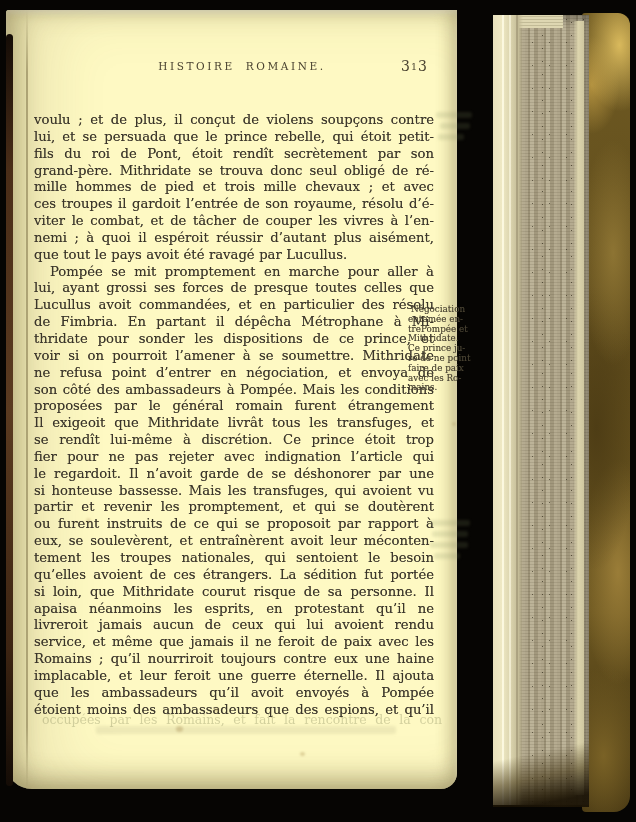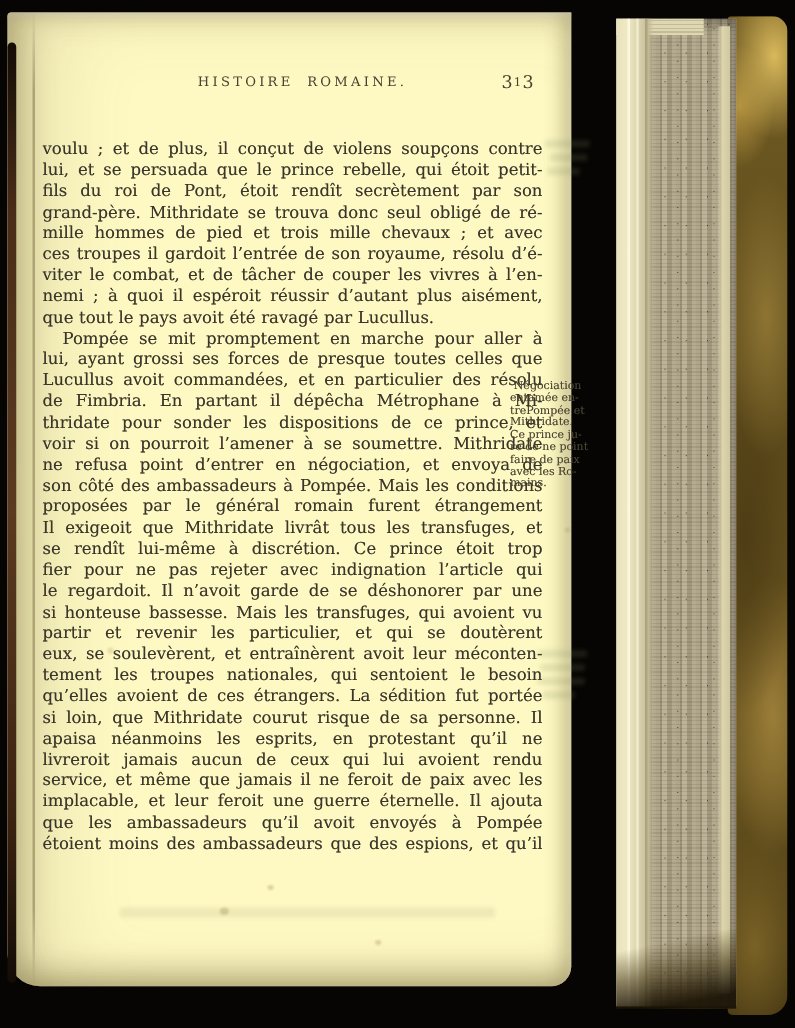--- a/index.html
+++ b/index.html
@@ -178,45 +178,48 @@
       <div class="line">thridate pour sonder les dispositions de ce prince, et</div>
       <div class="line">voir si on pourroit l’amener à se soumettre. Mithridate</div>
       <div class="line">ne refusa point d’entrer en négociation, et envoya de</div>
       <div class="line">son côté des ambassadeurs à Pompée. Mais les conditions</div>
       <div class="line">proposées par le général romain furent étrangement dures.</div>
       <div class="line">Il exigeoit que Mithridate livrât tous les transfuges, et</div>
       <div class="line">se rendît lui-même à discrétion. Ce prince étoit trop</div>
       <div class="line">fier pour ne pas rejeter avec indignation l’article qui</div>
       <div class="line">le regardoit. Il n’avoit garde de se déshonorer par une</div>
       <div class="line">si honteuse bassesse. Mais les transfuges, qui avoient vu</div>
-      <div class="line">partir et revenir les particulier, et qui se doutèrent</div>
+      <div class="line">partir et revenir les promptement, et qui se doutèrent</div>
+      <div class="line">ou furent instruits de ce qui se proposoit par rapport à</div>
       <div class="line">eux, se soulevèrent, et entraînèrent avoit leur méconten-</div>
       <div class="line">tement les troupes nationales, qui sentoient le besoin</div>
       <div class="line">qu’elles avoient de ces étrangers. La sédition fut portée</div>
       <div class="line">si loin, que Mithridate courut risque de sa personne. Il</div>
       <div class="line">apaisa néanmoins les esprits, en protestant qu’il ne</div>
       <div class="line">livreroit jamais aucun de ceux qui lui avoient rendu</div>
       <div class="line">service, et même que jamais il ne feroit de paix avec les</div>
+      <div class="line">Romains ; qu’il nourriroit toujours contre eux une haine</div>
       <div class="line">implacable, et leur feroit une guerre éternelle. Il ajouta</div>
       <div class="line">que les ambassadeurs qu’il avoit envoyés à Pompée</div>
       <div class="line">étoient moins des ambassadeurs que des espions, et qu’il</div>
     </div>
 
     <div class="sidenote">
       <div class="note-line">Négociation</div>
       <div class="note-line">entamée en-</div>
       <div class="note-line">trePompée et</div>
       <div class="note-line">Mithridate.</div>
       <div class="note-line">Ce prince ju-</div>
       <div class="note-line">re de ne point</div>
       <div class="note-line">faire de paix</div>
       <div class="note-line">avec les Ro-</div>
       <div class="note-line">mains.</div>
     </div>
 
+    <div class="ghost-line">occupées par les Romains, et fait la rencontre de la con</div>
 
     <div class="smudge sm-a1"></div>
     <div class="smudge sm-a2"></div>
     <div class="smudge sm-a3"></div>
     <div class="smudge sm-b1"></div>
     <div class="smudge sm-b2"></div>
     <div class="smudge sm-b3"></div>
     <div class="smudge sm-b4"></div>
     <div class="smudge sm-c1"></div>
 

